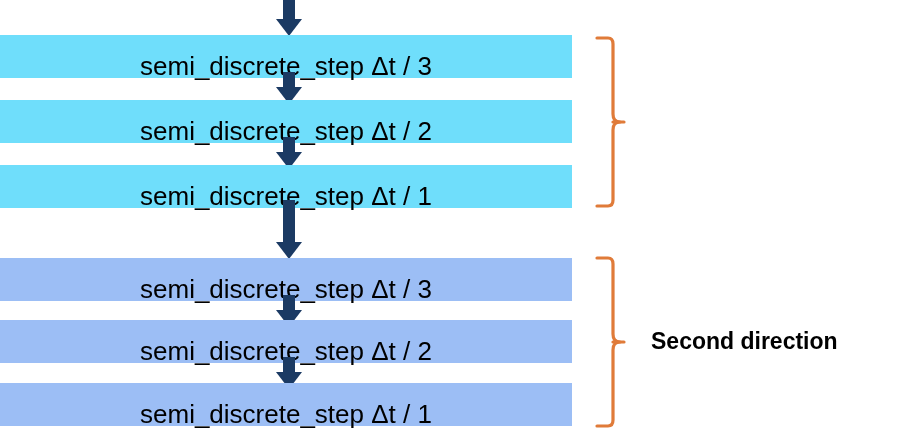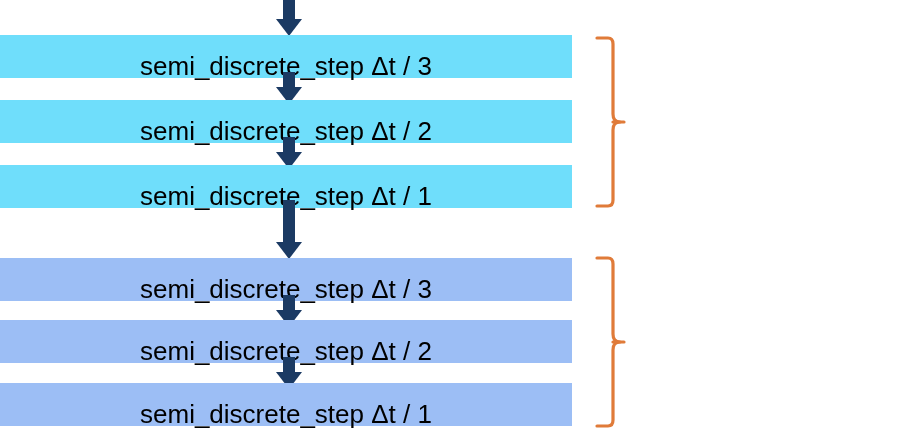--- a/index.html
+++ b/index.html
@@ -150,14 +150,15 @@
     <span class="step-label">semi_discrete_step Δt / 1</span>
   </div>
 
   <div class="brace" style="top:256px; height:172px;">
     <svg width="30" height="172" viewBox="0 0 30 172" fill="none" stroke="#e07b39" stroke-width="3.2" stroke-linecap="round" stroke-linejoin="round">
       <path d="M 3 2 L 14 2 Q 19 2 19 8 L 19 78 Q 19 86 26 86 Q 19 86 19 94 L 19 164 Q 19 170 14 170 L 3 170"></path>
       <path d="M 19 86 L 30 86"></path>
     </svg>
   </div>
 
+  <div class="dir-label" style="top:330px;">Second direction</div>
 
 </div>
 
 </body></html>

